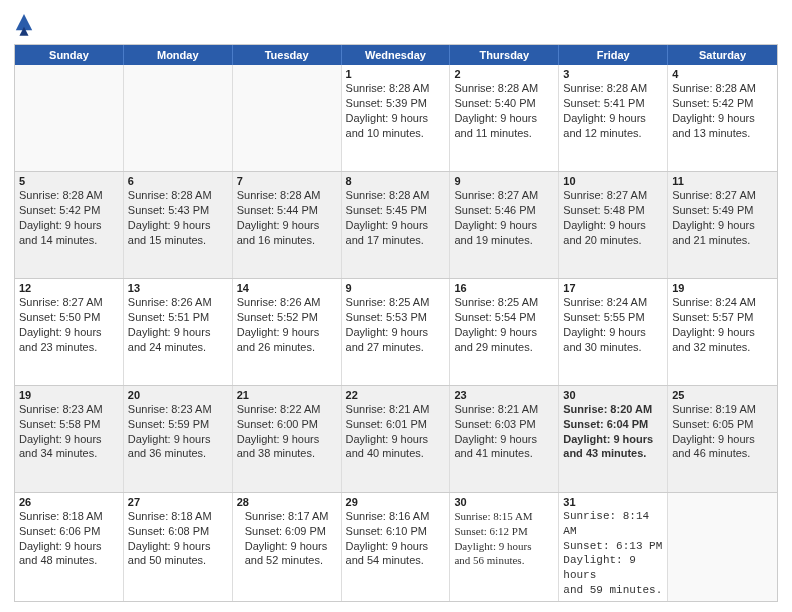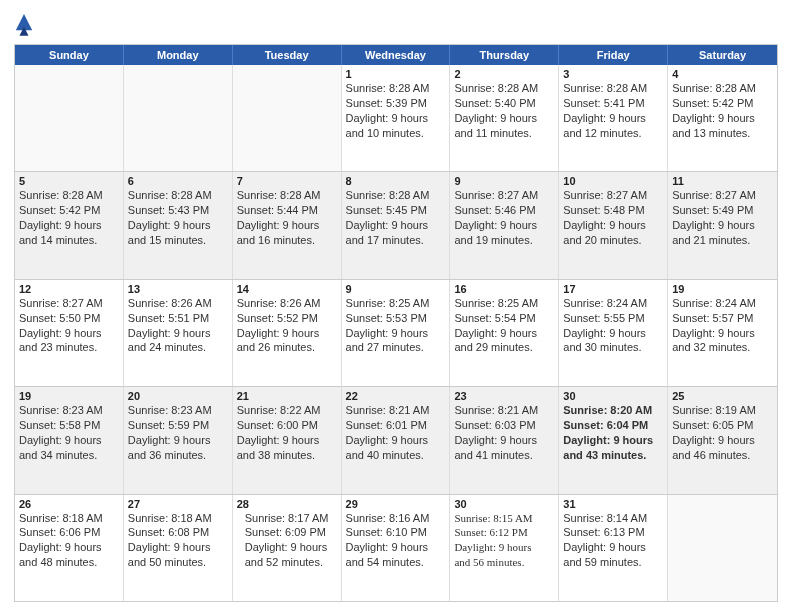--- a/index.html
+++ b/index.html
@@ -361,21 +361,21 @@
           </div>
           <div class="cal-cell">
             <div class="day-num">30</div>
             <div class="cell-text" style="white-space: pre-line; font-family: Liberation Serif, serif;">Sunrise: 8:15 AM
 Sunset: 6:12 PM
 Daylight: 9 hours
 and 56 minutes.</div>
           </div>
           <div class="cal-cell">
             <div class="day-num">31</div>
-            <div class="cell-text" style="white-space: pre-line;">Sunrise: 8:14 AM
+            <div class="cell-text" style="white-space: pre-line; font-family: Liberation Mono, monospace;">Sunrise: 8:14 AM
 Sunset: 6:13 PM
 Daylight: 9 hours
 and 59 minutes.</div>
           </div>
           <div class="cal-cell empty"></div>
         </div>
       </div>
   </div>
 </div>
 

